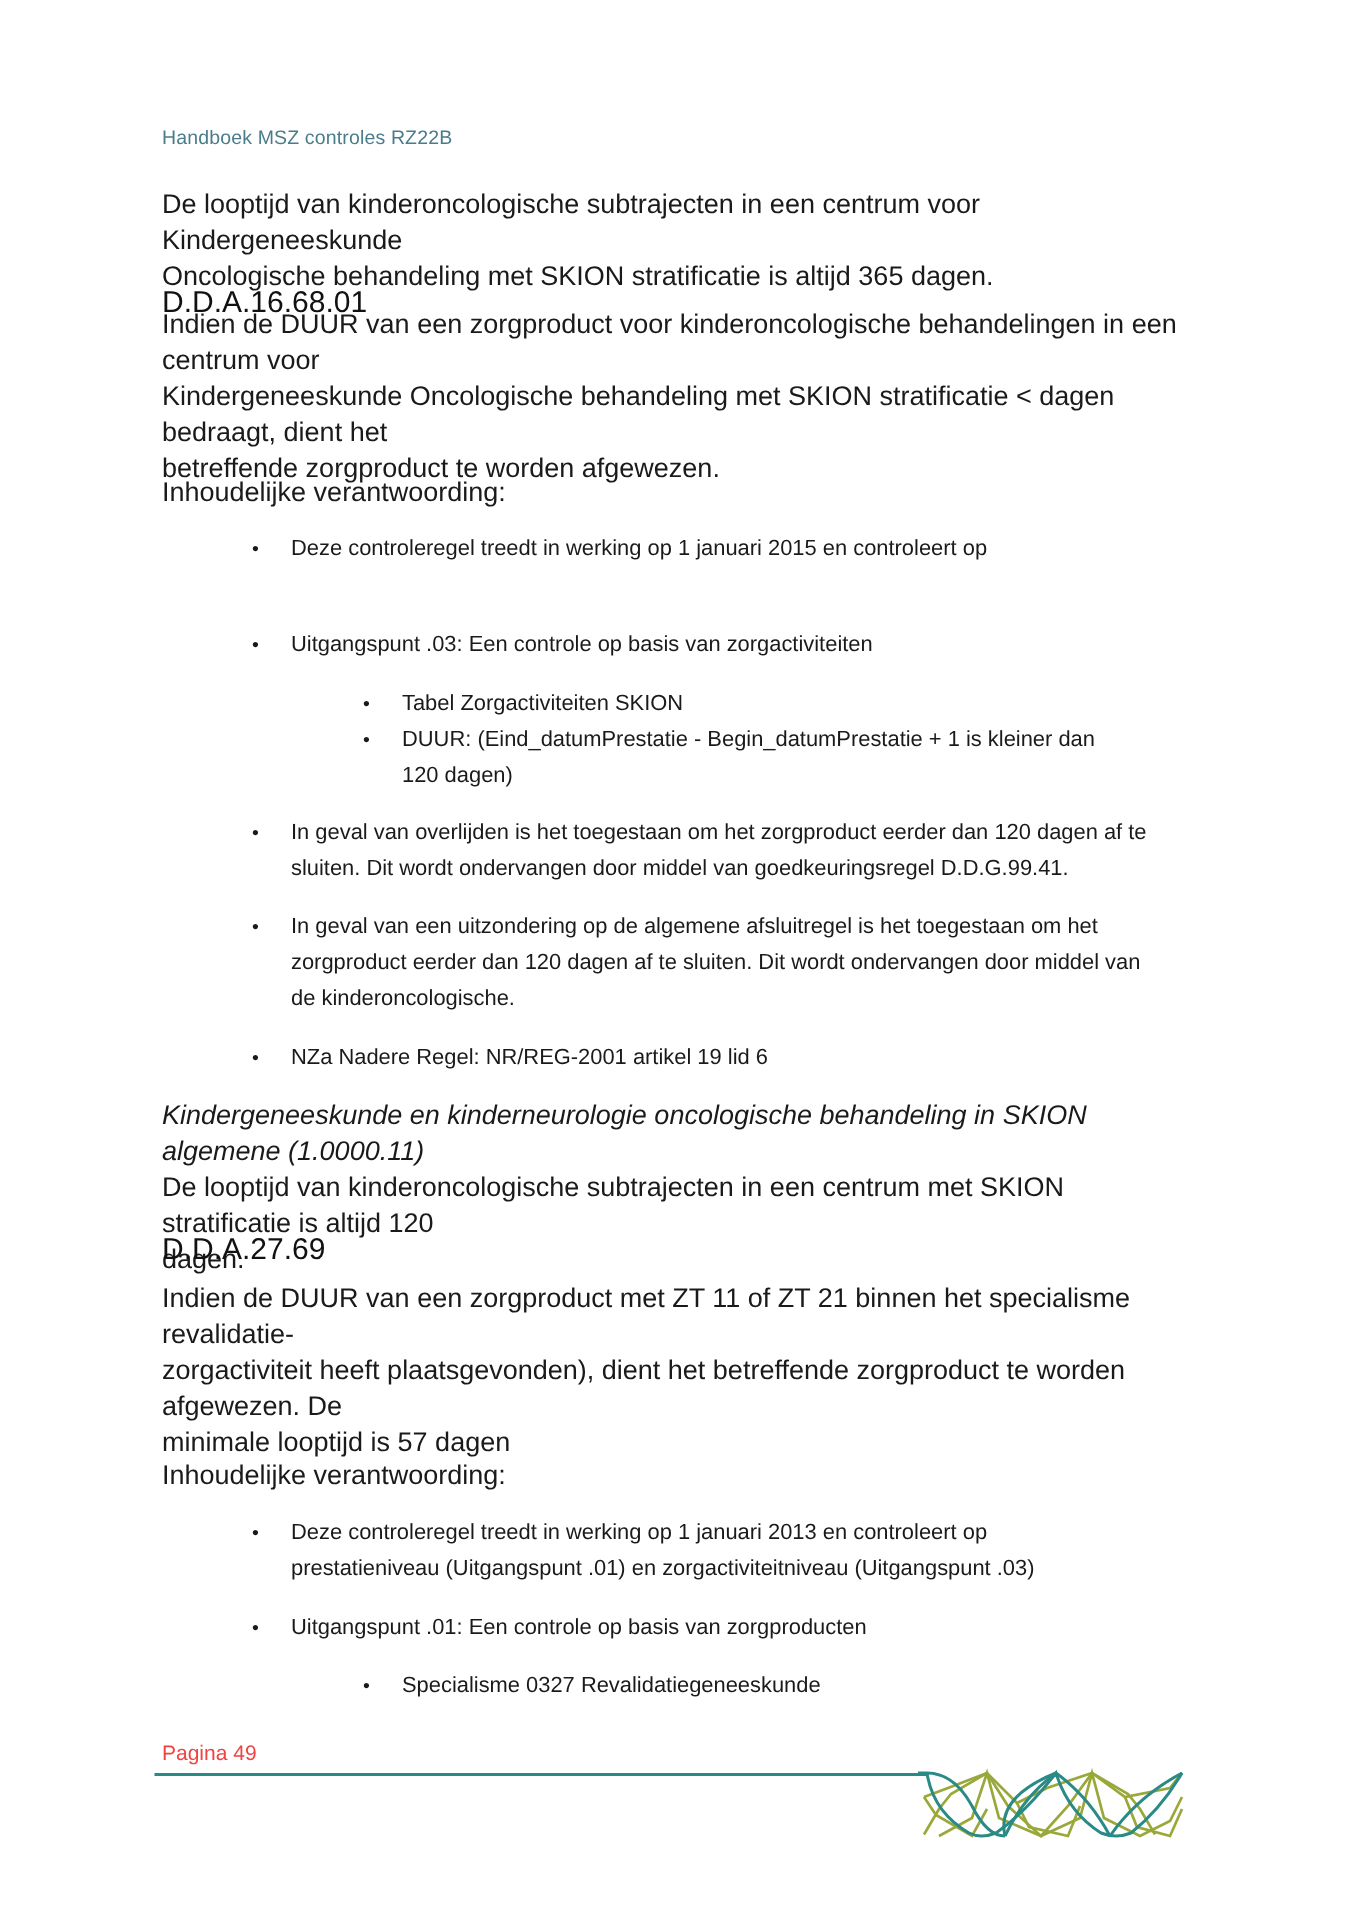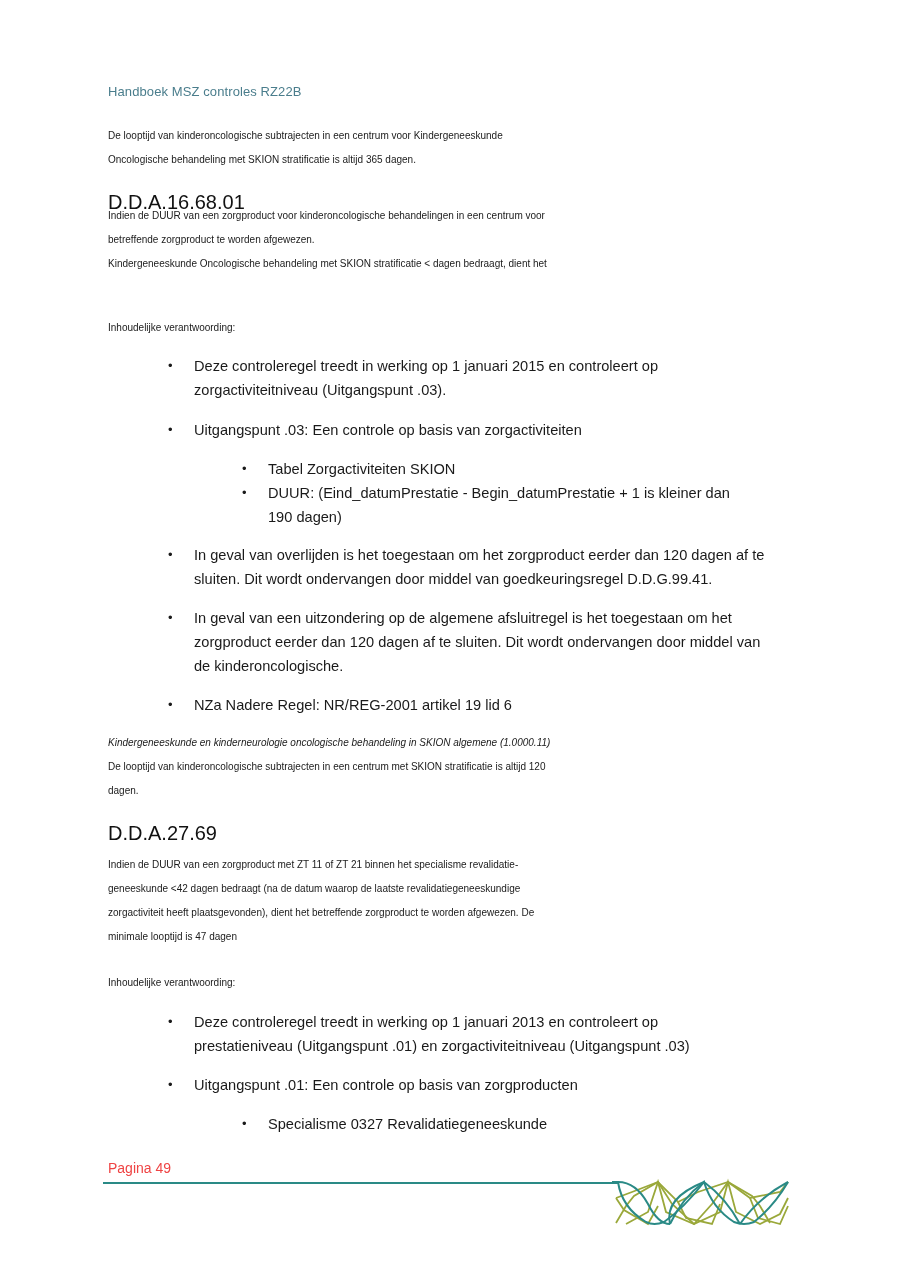--- a/index.html
+++ b/index.html
@@ -1,20 +1,20 @@
 <!DOCTYPE html>
 <html><head>
 <meta charset="utf-8">
 <style>
   html, body { margin: 0; padding: 0; background: #ffffff; }
   body { width: 900px; height: 1273px; position: relative; overflow: hidden;
          font-family: "Liberation Sans", "DejaVu Sans", sans-serif; color: #1a1a1a; }
   .page { position: absolute; left: 0; top: 0; width: 900px; height: 1273px; margin-top: 28px; }
   .running-header { position: absolute; left: 108px; top: 56px; font-size: 13px; color: #4a7d8c; letter-spacing: 0.1px; }
-  .para { position: absolute; left: 108px; width: 690px; font-size: 10px; line-height: 24px; }
+  .para { position: absolute; left: 108px; width: 690px; font-size: 18px; line-height: 24px; }
   .italic { font-style: italic; }
   .h2 { position: absolute; left: 108px; font-size: 20px; font-weight: normal; color: #111; }
   .bullet { position: absolute; font-size: 14.6px; line-height: 24px; }
   .bullet .dot { position: absolute; left: -26px; top: 0; font-size: 13px; }
   .b1 { left: 194px; width: 604px; }
   .b2 { left: 268px; width: 530px; }
   .footer-label { position: absolute; left: 108px; top: 1132px; font-size: 14px; color: #ef4444; }
   .footer-rule { position: absolute; left: 103px; top: 1154px; width: 515px; height: 2px; background: #2a8a86; }
   .logo { position: absolute; left: 612px; top: 1150px; }
 </style>
@@ -26,42 +26,41 @@
   <div class="running-header">Handboek MSZ controles RZ22B</div>
 
   <div class="para" style="top:96px;">
     <div>De looptijd van kinderoncologische subtrajecten in een centrum voor Kindergeneeskunde</div>
     <div>Oncologische behandeling met SKION stratificatie is altijd 365 dagen.</div>
   </div>
 
   <div class="h2" style="top:163px;">D.D.A.16.68.01</div>
   <div class="para" style="top:176px;">
     <div>Indien de DUUR van een zorgproduct voor kinderoncologische behandelingen in een centrum voor</div>
+    <div>Kindergeneeskunde Oncologische behandeling met SKION stratificatie &lt; dagen bedraagt, dient het</div>
     <div>betreffende zorgproduct te worden afgewezen.</div>
-    <div>Kindergeneeskunde Oncologische behandeling met SKION stratificatie &lt; dagen bedraagt, dient het</div>
   </div>
   <div class="para" style="top:288px;">Inhoudelijke verantwoording:</div>
 
   <div class="bullet b1" style="top:326px;">
     <span class="dot">•</span>
     <div>Deze controleregel treedt in werking op 1 januari 2015 en controleert op</div>
-    <div>zorgactiviteitniveau (Uitgangspunt .03).</div>
   </div>
   <div class="bullet b1" style="top:390px;">
     <span class="dot">•</span>
     <div>Uitgangspunt .03: Een controle op basis van zorgactiviteiten</div>
   </div>
   <div class="bullet b2" style="top:429px;">
     <span class="dot">•</span>
     <div>Tabel Zorgactiviteiten SKION</div>
   </div>
   <div class="bullet b2" style="top:453px;">
     <span class="dot">•</span>
     <div>DUUR: (Eind_datumPrestatie - Begin_datumPrestatie + 1 is kleiner dan</div>
-    <div>190 dagen)</div>
+    <div>120 dagen)</div>
   </div>
   <div class="bullet b1" style="top:515px;">
     <span class="dot">•</span>
     <div>In geval van overlijden is het toegestaan om het zorgproduct eerder dan 120 dagen af te</div>
     <div>sluiten. Dit wordt ondervangen door middel van goedkeuringsregel D.D.G.99.41.</div>
   </div>
   <div class="bullet b1" style="top:578px;">
     <span class="dot">•</span>
     <div>In geval van een uitzondering op de algemene afsluitregel is het toegestaan om het</div>
     <div>zorgproduct eerder dan 120 dagen af te sluiten. Dit wordt ondervangen door middel van</div>
@@ -74,23 +73,22 @@
 
   <div class="para" style="top:703px;">
     <div class="italic">Kindergeneeskunde en kinderneurologie oncologische behandeling in SKION algemene (1.0000.11)</div>
     <div>De looptijd van kinderoncologische subtrajecten in een centrum met SKION stratificatie is altijd 120</div>
     <div>dagen.</div>
   </div>
 
   <div class="h2" style="top:794px;">D.D.A.27.69</div>
   <div class="para" style="top:825px;">
     <div>Indien de DUUR van een zorgproduct met ZT 11 of ZT 21 binnen het specialisme revalidatie-</div>
-    <div>geneeskunde &lt;42 dagen bedraagt (na de datum waarop de laatste revalidatiegeneeskundige</div>
     <div>zorgactiviteit heeft plaatsgevonden), dient het betreffende zorgproduct te worden afgewezen. De</div>
-    <div>minimale looptijd is 47 dagen</div>
+    <div>minimale looptijd is 57 dagen</div>
   </div>
   <div class="para" style="top:943px;">Inhoudelijke verantwoording:</div>
 
   <div class="bullet b1" style="top:982px;">
     <span class="dot">•</span>
     <div>Deze controleregel treedt in werking op 1 januari 2013 en controleert op</div>
     <div>prestatieniveau (Uitgangspunt .01) en zorgactiviteitniveau (Uitgangspunt .03)</div>
   </div>
   <div class="bullet b1" style="top:1045px;">
     <span class="dot">•</span>

